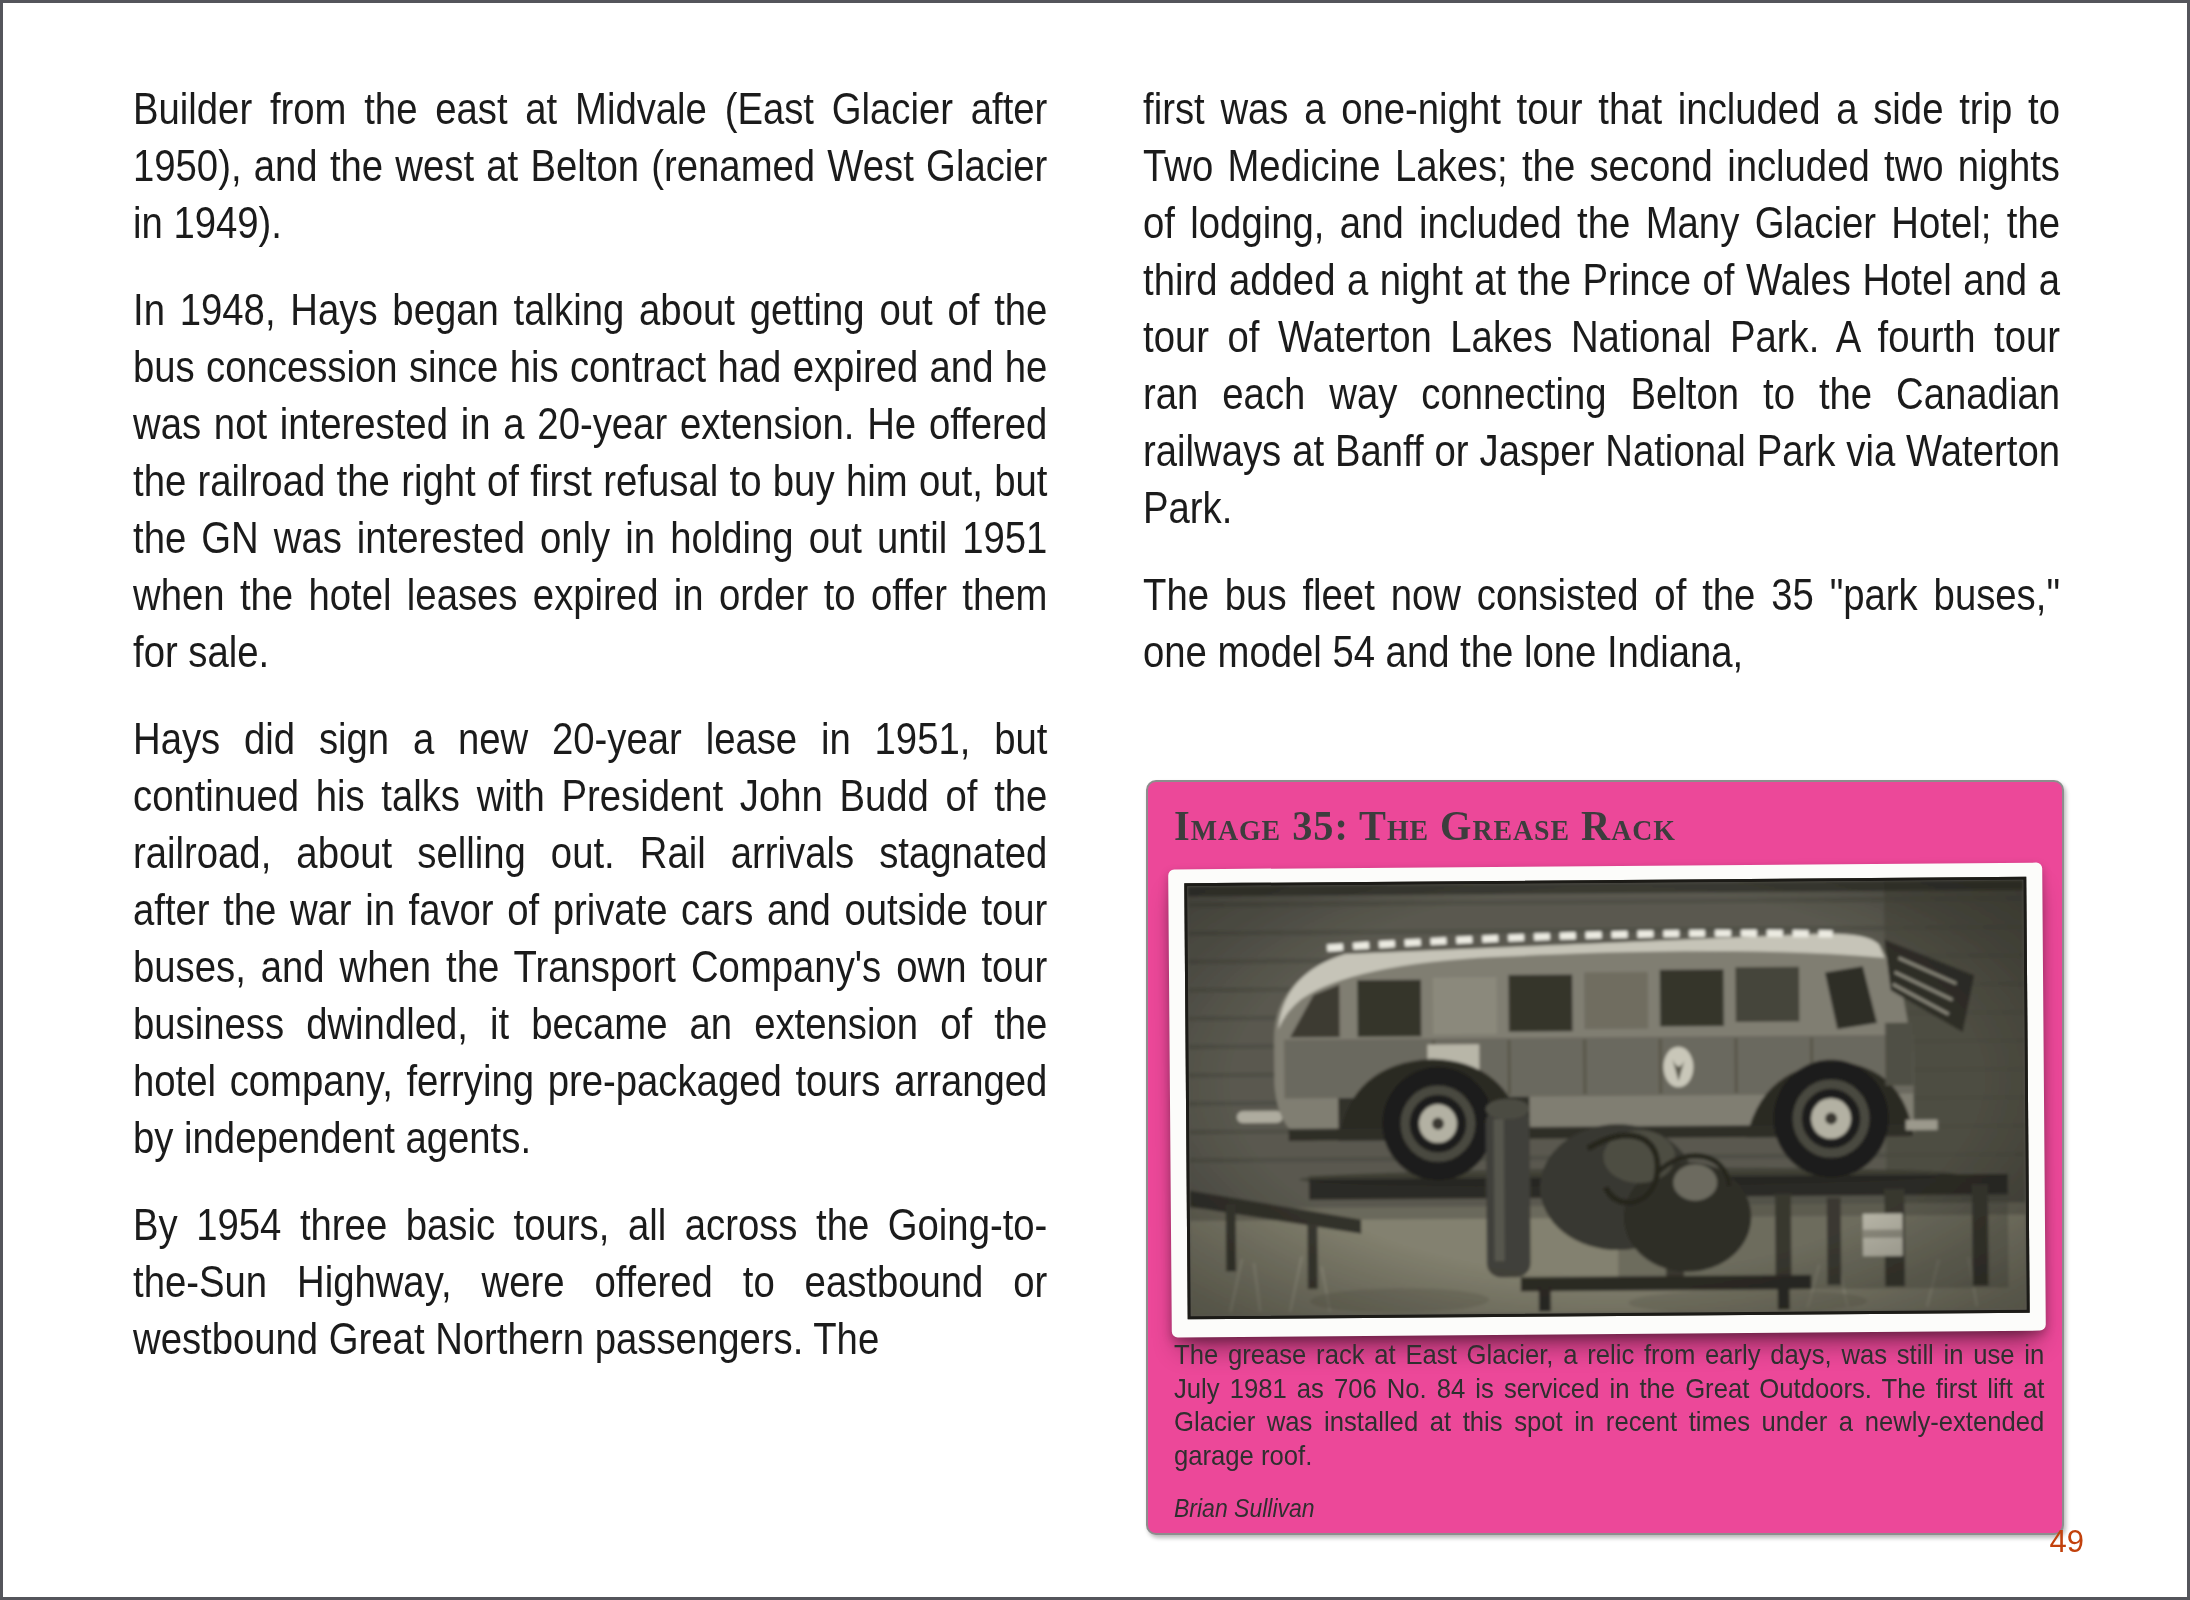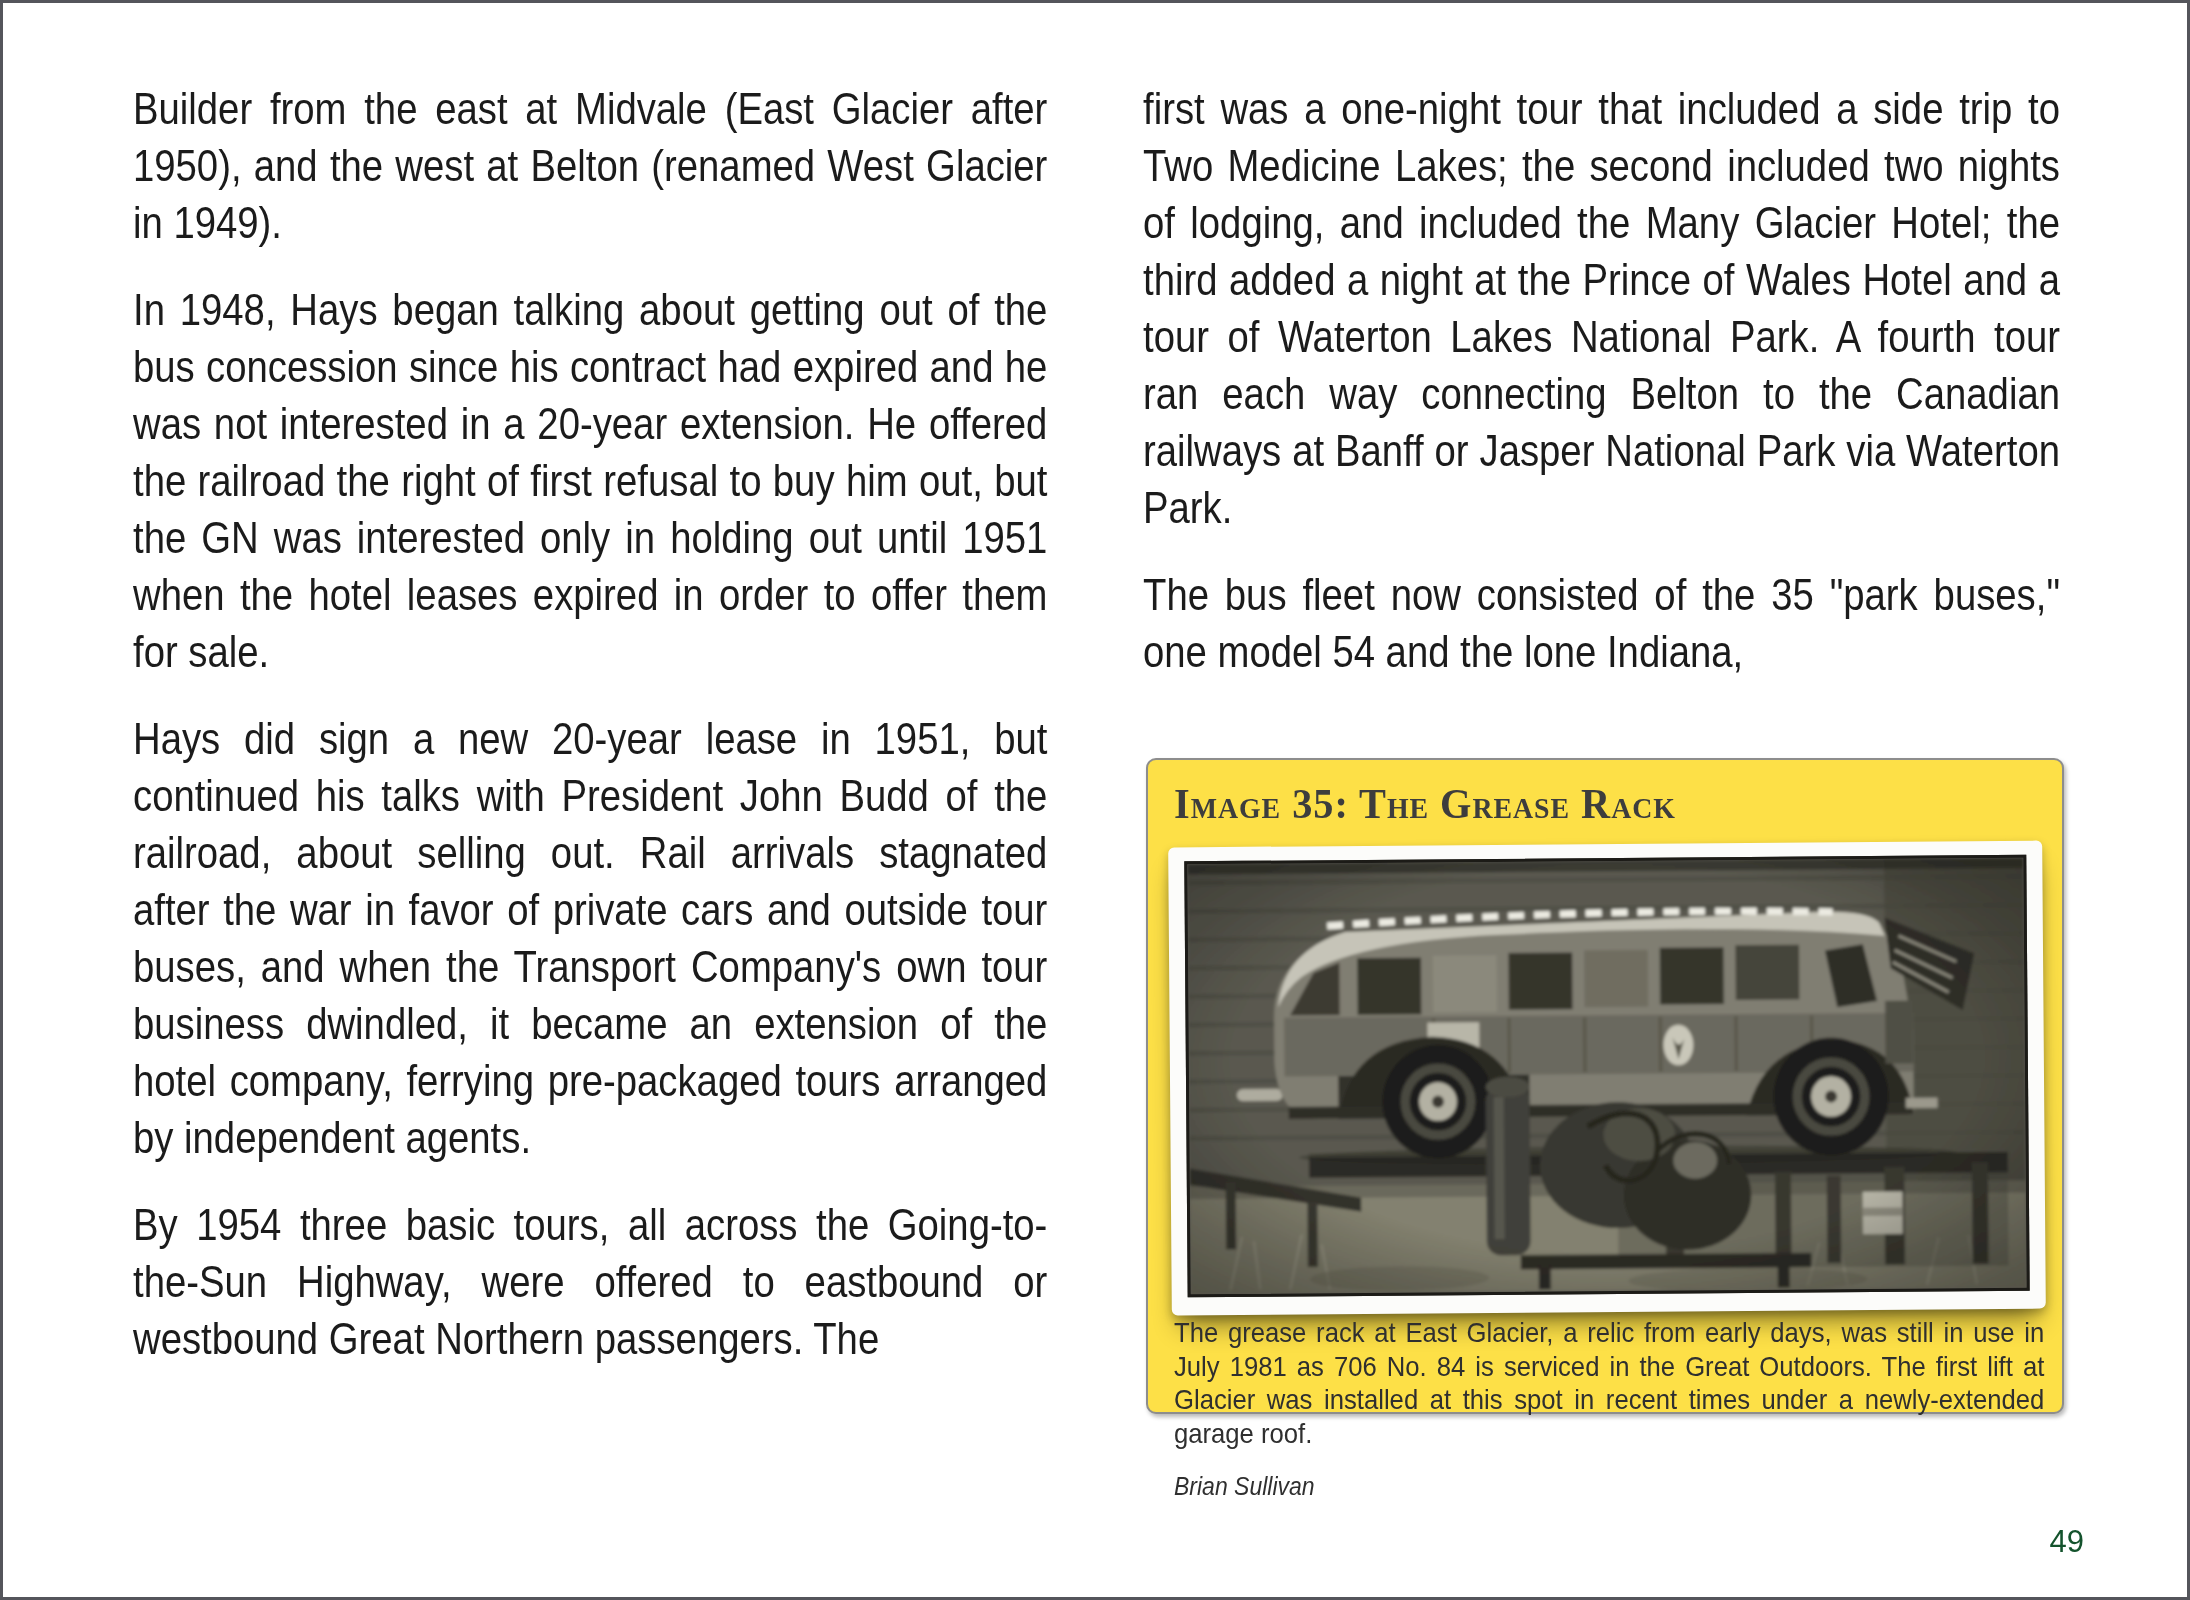--- a/index.html
+++ b/index.html
@@ -23,23 +23,23 @@
   .col-right { left:1143px; width:1054px; }
   .col p {
     margin:0 0 30px 0;
     font-size:44px; line-height:57px;
     text-align:justify;
   }
   .col p:last-child { margin-bottom:0; }
 
   
   .figure-box {
-    position:absolute; left:1146px; top:758px; width:918px; height:656px;
+    position:absolute; left:1146px; top:780px; width:918px; height:755px;
     box-sizing:border-box;
-    background:#fde047;
+    background:#ec4899;
     border:2px solid #8d8d8d;
     border-radius:10px;
     box-shadow:2px 3px 4px rgba(0,0,0,0.28);
   }
   .fig-title {
     position:absolute; left:26px; top:20px;
     font-family:"Liberation Serif", serif;
     font-variant:small-caps;
     font-weight:700;
     font-size:42px; letter-spacing:1px;
@@ -73,21 +73,21 @@
   }
   .fig-credit {
     position:absolute; left:26px; top:712px;
     transform:scaleX(0.92); transform-origin:0 0;
     font-style:italic;
     font-size:25px; color:#2f2f2f;
   }
 
   .page-number {
     position:absolute; top:1524px; right:106px;
-    font-size:31px; color:#14532d;
+    font-size:31px; color:#c2410c;
   }
 </style>
 </head>
 <body>
 
 <div class="page-frame"></div>
 
 <div class="col col-left">
   <p>Builder from the east at Midvale (East Glacier after 1950), and the west at Belton (renamed West Glacier in 1949).</p>
   <p>In 1948, Hays began talking about getting out of the bus concession since his contract had expired and he was not interested in a 20-year extension. He offered the railroad the right of first refusal to buy him out, but the GN was interested only in holding out until 1951 when the hotel leases expired in order to offer them for sale.</p>

